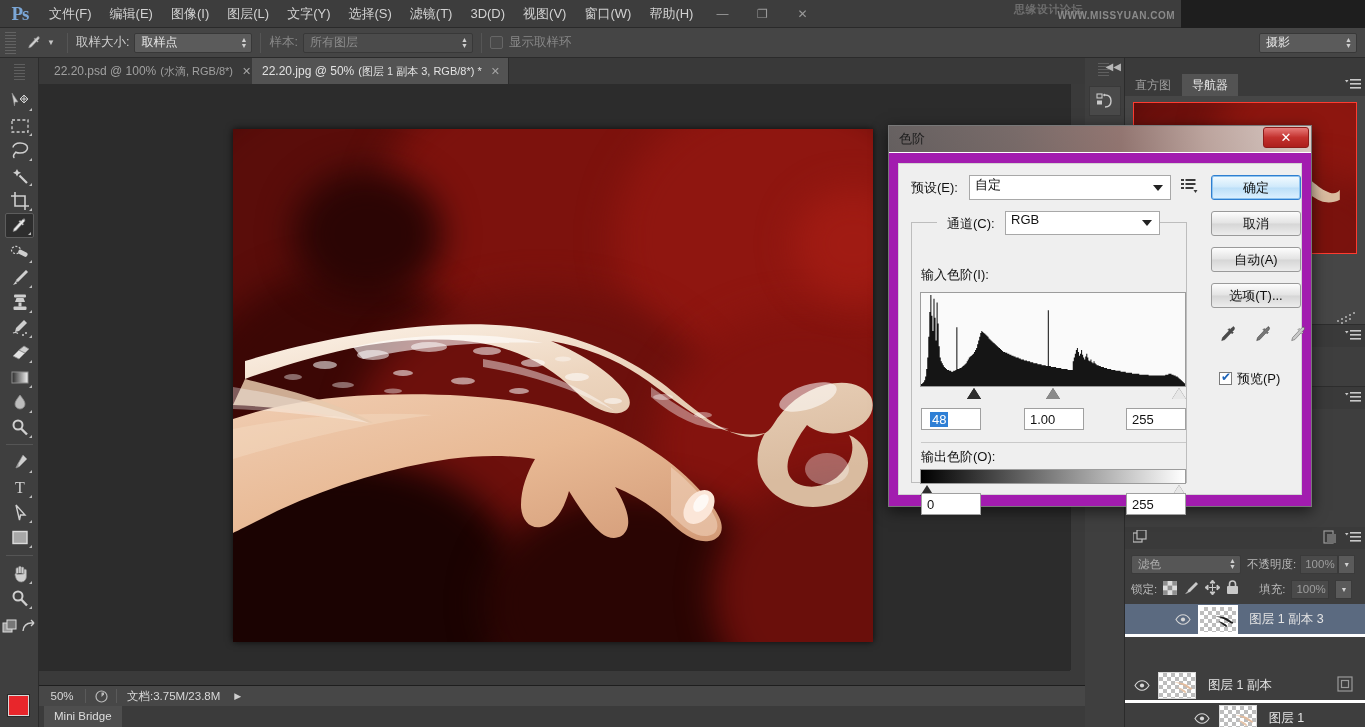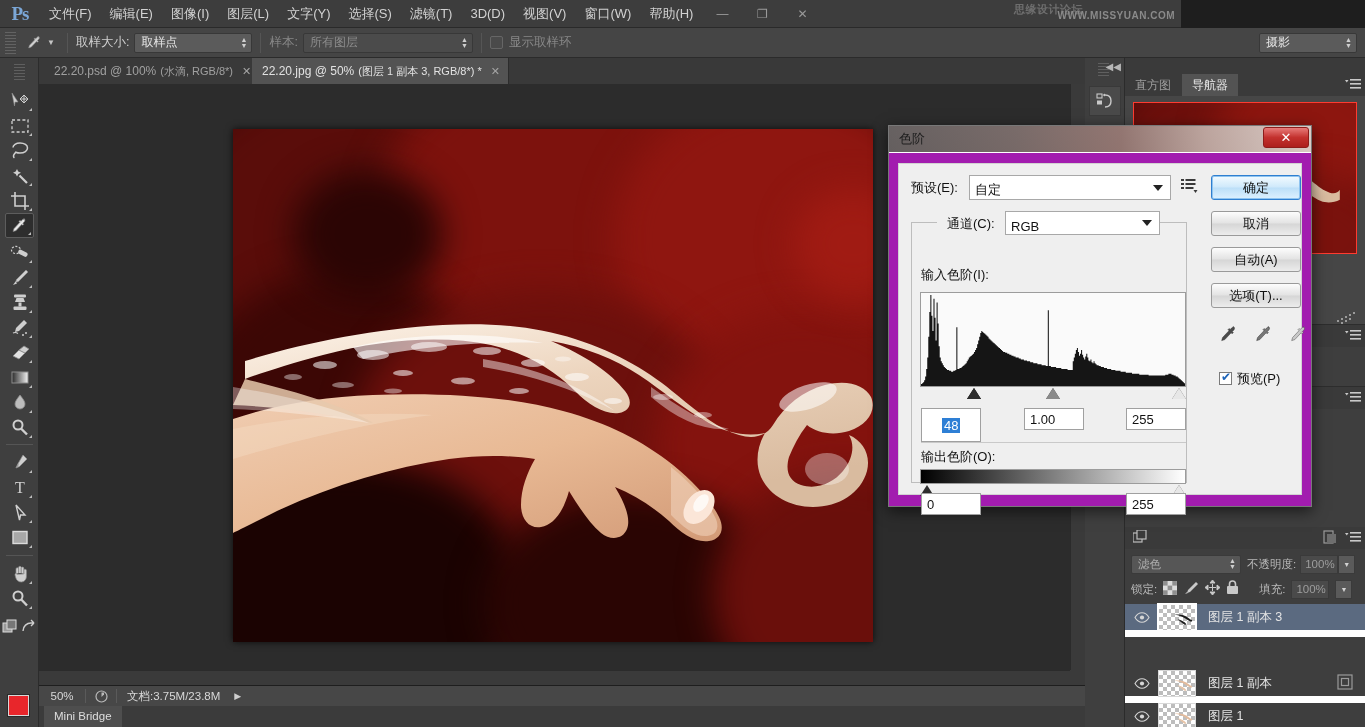--- a/index.html
+++ b/index.html
@@ -166,21 +166,21 @@
   .lp-sel .arr{ position:absolute; right:4px; top:50%;transform:translateY(-50%);
                 font-size:7px;line-height:6px;color:#cfcfcf;}
   .lp-lbl{ font-size:11.5px; color:#b8b8b8; }
   .lp-val{ height:19px; background:#4a4a4a; border:1px solid #3a3a3a; color:#9d9d9d;
            font-size:11.5px; display:flex;align-items:center; padding:0 4px;}
   .lp-drop{ width:17px;height:19px; background:#5a5a5a;border:1px solid #3a3a3a;
             display:flex;align-items:center;justify-content:center; font-size:7px;color:#d2d2d2;}
   #lp-lockbar{ position:absolute; left:0; top:28px; width:240px; height:24px;
                display:flex; align-items:center; padding:0 6px; gap:6px;}
   .layer-row{ position:absolute; left:0; width:240px; height:33px;
-              border-bottom:7px solid #ffffff; display:flex; align-items:center;}
+              border-bottom:3px solid #ffffff; display:flex; align-items:center;justify-content:center;}
   .layer-row.sel{ background:#5b6a80; }
   .lr-eye{ width:33px; display:flex;align-items:center;justify-content:center;}
   .lr-thumb{ width:38px;height:27px; border:1px solid #d8d8d8; position:relative; overflow:hidden;
              background-image:
                linear-gradient(45deg,#bdbdbd 25%,transparent 25%,transparent 75%,#bdbdbd 75%),
                linear-gradient(45deg,#bdbdbd 25%,#fff 25%,#fff 75%,#bdbdbd 75%);
              background-size:8px 8px; background-position:0 0,4px 4px; }
   .lr-thumb.selt{ outline:2px solid #ffffff; outline-offset:-1px; }
   .lr-name{ margin-left:12px; font-size:12.5px; color:#e4e4e4; }
 
@@ -213,21 +213,21 @@
              background:#a21caf; border-top:1px solid #fff;}
   #dlg-inner{ position:absolute; left:9px; top:10px; width:404px; height:332px;
               background:#efefef; border:1px solid #d2d2d2;}
   .d-label{ position:absolute; font-size:13px; color:#111; }
   .d-field{
     position:absolute; background:#fff; border:1px solid #a0a0a0;
     font-size:13px; color:#111; display:flex; align-items:center; padding:0 5px;
   }
   .d-combo{
     position:absolute; background:#fff; border:1px solid #a8a8a8;
-    font-size:13px; color:#111; display:flex; align-items:flex-end; padding:0 5px;
+    font-size:13px; color:#111; display:flex; align-items:flex-start; padding:0 5px;
   }
   .d-combo .tri{ position:absolute; right:7px; top:50%; transform:translateY(-50%);
                  width:0;height:0;border-left:5px solid transparent;border-right:5px solid transparent;
                  border-top:6px solid #222;}
   .d-btn{
     position:absolute; height:25px; border:1px solid #9a9a9a; border-radius:3px;
     background:linear-gradient(to bottom,#fdfdfd,#e3e3e3 48%,#d6d6d6 52%,#ececec);
     display:flex;align-items:center;justify-content:center;
     font-size:13px; color:#111;
   }
@@ -890,21 +890,21 @@
         <svg id="histsvg" width="264" height="93" viewBox="0 0 264 93" preserveAspectRatio="none">
             <path d="M0 93 L0.00 91.10 L1.04 91.10 L1.04 90.16 L2.08 90.16 L2.08 89.21 L3.12 89.21 L3.12 87.31 L4.16 87.31 L4.16 83.52 L5.20 83.52 L5.20 75.94 L6.24 75.94 L6.24 64.56 L7.28 64.56 L7.28 43.71 L8.31 43.71 L8.31 19.06 L9.35 19.06 L9.35 2.00 L10.39 2.00 L10.39 22.85 L11.43 22.85 L11.43 38.02 L12.47 38.02 L12.47 5.79 L13.51 5.79 L13.51 24.75 L14.55 24.75 L14.55 47.50 L15.59 47.50 L15.59 9.58 L16.63 9.58 L16.63 30.44 L17.67 30.44 L17.67 53.19 L18.71 53.19 L18.71 64.56 L19.75 64.56 L19.75 68.35 L20.79 68.35 L20.79 70.25 L21.83 70.25 L21.83 72.15 L22.87 72.15 L22.87 74.04 L23.91 74.04 L23.91 74.99 L24.94 74.99 L24.94 75.94 L25.98 75.94 L25.98 76.89 L27.02 76.89 L27.02 76.89 L28.06 76.89 L28.06 77.83 L29.10 77.83 L29.10 77.83 L30.14 77.83 L30.14 78.78 L31.18 78.78 L31.18 78.78 L32.22 78.78 L32.22 77.83 L33.26 77.83 L33.26 77.83 L34.30 77.83 L34.30 76.89 L35.34 76.89 L35.34 34.23 L36.38 34.23 L36.38 75.94 L37.42 75.94 L37.42 75.94 L38.46 75.94 L38.46 74.99 L39.50 74.99 L39.50 74.99 L40.54 74.99 L40.54 74.04 L41.57 74.04 L41.57 73.09 L42.61 73.09 L42.61 72.15 L43.65 72.15 L43.65 71.20 L44.69 71.20 L44.69 70.25 L45.73 70.25 L45.73 68.35 L46.77 68.35 L46.77 66.46 L47.81 66.46 L47.81 64.56 L48.85 64.56 L48.85 63.61 L49.89 63.61 L49.89 62.67 L50.93 62.67 L50.93 61.72 L51.97 61.72 L51.97 60.77 L53.01 60.77 L53.01 58.88 L54.05 58.88 L54.05 56.98 L55.09 56.98 L55.09 55.08 L56.13 55.08 L56.13 51.29 L57.17 51.29 L57.17 47.50 L58.20 47.50 L58.20 43.71 L59.24 43.71 L59.24 39.92 L60.28 39.92 L60.28 38.02 L61.32 38.02 L61.32 38.97 L62.36 38.97 L62.36 39.92 L63.40 39.92 L63.40 40.86 L64.44 40.86 L64.44 41.81 L65.48 41.81 L65.48 42.76 L66.52 42.76 L66.52 43.71 L67.56 43.71 L67.56 45.60 L68.60 45.60 L68.60 46.55 L69.64 46.55 L69.64 47.50 L70.68 47.50 L70.68 48.45 L71.72 48.45 L71.72 49.40 L72.76 49.40 L72.76 50.34 L73.80 50.34 L73.80 51.29 L74.83 51.29 L74.83 52.24 L75.87 52.24 L75.87 53.19 L76.91 53.19 L76.91 54.14 L77.95 54.14 L77.95 55.08 L78.99 55.08 L78.99 56.03 L80.03 56.03 L80.03 56.98 L81.07 56.98 L81.07 57.93 L82.11 57.93 L82.11 58.88 L83.15 58.88 L83.15 58.88 L84.19 58.88 L84.19 59.82 L85.23 59.82 L85.23 59.82 L86.27 59.82 L86.27 60.77 L87.31 60.77 L87.31 60.77 L88.35 60.77 L88.35 61.72 L89.39 61.72 L89.39 61.72 L90.43 61.72 L90.43 62.67 L91.46 62.67 L91.46 62.67 L92.50 62.67 L92.50 63.61 L93.54 63.61 L93.54 63.61 L94.58 63.61 L94.58 64.56 L95.62 64.56 L95.62 64.56 L96.66 64.56 L96.66 64.56 L97.70 64.56 L97.70 65.51 L98.74 65.51 L98.74 65.51 L99.78 65.51 L99.78 66.46 L100.82 66.46 L100.82 66.46 L101.86 66.46 L101.86 66.46 L102.90 66.46 L102.90 67.41 L103.94 67.41 L103.94 67.41 L104.98 67.41 L104.98 67.41 L106.02 67.41 L106.02 68.35 L107.06 68.35 L107.06 68.35 L108.09 68.35 L108.09 68.35 L109.13 68.35 L109.13 69.30 L110.17 69.30 L110.17 69.30 L111.21 69.30 L111.21 69.30 L112.25 69.30 L112.25 70.25 L113.29 70.25 L113.29 70.25 L114.33 70.25 L114.33 70.25 L115.37 70.25 L115.37 70.25 L116.41 70.25 L116.41 71.20 L117.45 71.20 L117.45 71.20 L118.49 71.20 L118.49 71.20 L119.53 71.20 L119.53 71.20 L120.57 71.20 L120.57 72.15 L121.61 72.15 L121.61 72.15 L122.65 72.15 L122.65 72.15 L123.69 72.15 L123.69 72.15 L124.72 72.15 L124.72 73.09 L125.76 73.09 L125.76 73.09 L126.80 73.09 L126.80 17.17 L127.84 17.17 L127.84 73.09 L128.88 73.09 L128.88 73.09 L129.92 73.09 L129.92 74.04 L130.96 74.04 L130.96 74.04 L132.00 74.04 L132.00 74.04 L133.04 74.04 L133.04 74.04 L134.08 74.04 L134.08 74.04 L135.12 74.04 L135.12 74.99 L136.16 74.99 L136.16 74.99 L137.20 74.99 L137.20 74.99 L138.24 74.99 L138.24 74.99 L139.28 74.99 L139.28 74.99 L140.31 74.99 L140.31 75.94 L141.35 75.94 L141.35 75.94 L142.39 75.94 L142.39 75.94 L143.43 75.94 L143.43 75.94 L144.47 75.94 L144.47 75.94 L145.51 75.94 L145.51 75.94 L146.55 75.94 L146.55 76.89 L147.59 76.89 L147.59 76.89 L148.63 76.89 L148.63 76.89 L149.67 76.89 L149.67 76.89 L150.71 76.89 L150.71 76.89 L151.75 76.89 L151.75 68.35 L152.79 68.35 L152.79 64.56 L153.83 64.56 L153.83 60.77 L154.87 60.77 L154.87 56.98 L155.91 56.98 L155.91 55.08 L156.94 55.08 L156.94 58.88 L157.98 58.88 L157.98 62.67 L159.02 62.67 L159.02 60.77 L160.06 60.77 L160.06 56.98 L161.10 56.98 L161.10 61.72 L162.14 61.72 L162.14 64.56 L163.18 64.56 L163.18 66.46 L164.22 66.46 L164.22 63.61 L165.26 63.61 L165.26 60.77 L166.30 60.77 L166.30 64.56 L167.34 64.56 L167.34 67.41 L168.38 67.41 L168.38 68.35 L169.42 68.35 L169.42 66.46 L170.46 66.46 L170.46 69.30 L171.50 69.30 L171.50 70.25 L172.54 70.25 L172.54 68.35 L173.57 68.35 L173.57 70.25 L174.61 70.25 L174.61 71.20 L175.65 71.20 L175.65 72.15 L176.69 72.15 L176.69 72.15 L177.73 72.15 L177.73 73.09 L178.77 73.09 L178.77 73.09 L179.81 73.09 L179.81 74.04 L180.85 74.04 L180.85 74.04 L181.89 74.04 L181.89 74.04 L182.93 74.04 L182.93 74.99 L183.97 74.99 L183.97 74.99 L185.01 74.99 L185.01 74.99 L186.05 74.99 L186.05 75.94 L187.09 75.94 L187.09 75.94 L188.13 75.94 L188.13 75.94 L189.17 75.94 L189.17 75.94 L190.20 75.94 L190.20 76.89 L191.24 76.89 L191.24 76.89 L192.28 76.89 L192.28 76.89 L193.32 76.89 L193.32 76.89 L194.36 76.89 L194.36 77.83 L195.40 77.83 L195.40 77.83 L196.44 77.83 L196.44 77.83 L197.48 77.83 L197.48 77.83 L198.52 77.83 L198.52 77.83 L199.56 77.83 L199.56 78.78 L200.60 78.78 L200.60 78.78 L201.64 78.78 L201.64 78.78 L202.68 78.78 L202.68 78.78 L203.72 78.78 L203.72 78.78 L204.76 78.78 L204.76 79.73 L205.80 79.73 L205.80 79.73 L206.83 79.73 L206.83 79.73 L207.87 79.73 L207.87 79.73 L208.91 79.73 L208.91 79.73 L209.95 79.73 L209.95 79.73 L210.99 79.73 L210.99 80.68 L212.03 80.68 L212.03 80.68 L213.07 80.68 L213.07 80.68 L214.11 80.68 L214.11 80.68 L215.15 80.68 L215.15 80.68 L216.19 80.68 L216.19 80.68 L217.23 80.68 L217.23 80.68 L218.27 80.68 L218.27 81.63 L219.31 81.63 L219.31 81.63 L220.35 81.63 L220.35 81.63 L221.39 81.63 L221.39 81.63 L222.43 81.63 L222.43 81.63 L223.46 81.63 L223.46 81.63 L224.50 81.63 L224.50 81.63 L225.54 81.63 L225.54 81.63 L226.58 81.63 L226.58 81.63 L227.62 81.63 L227.62 82.57 L228.66 82.57 L228.66 82.57 L229.70 82.57 L229.70 82.57 L230.74 82.57 L230.74 82.57 L231.78 82.57 L231.78 82.57 L232.82 82.57 L232.82 82.57 L233.86 82.57 L233.86 82.57 L234.90 82.57 L234.90 82.57 L235.94 82.57 L235.94 82.57 L236.98 82.57 L236.98 82.57 L238.02 82.57 L238.02 82.57 L239.06 82.57 L239.06 82.57 L240.09 82.57 L240.09 82.57 L241.13 82.57 L241.13 82.57 L242.17 82.57 L242.17 82.57 L243.21 82.57 L243.21 82.57 L244.25 82.57 L244.25 81.63 L245.29 81.63 L245.29 81.63 L246.33 81.63 L246.33 81.63 L247.37 81.63 L247.37 80.68 L248.41 80.68 L248.41 80.68 L249.45 80.68 L249.45 80.68 L250.49 80.68 L250.49 81.63 L251.53 81.63 L251.53 81.63 L252.57 81.63 L252.57 82.57 L253.61 82.57 L253.61 82.57 L254.65 82.57 L254.65 83.52 L255.69 83.52 L255.69 83.52 L256.72 83.52 L256.72 84.47 L257.76 84.47 L257.76 85.42 L258.80 85.42 L258.80 86.36 L259.84 86.36 L259.84 87.31 L260.88 87.31 L260.88 88.26 L261.92 88.26 L261.92 89.21 L262.96 89.21 L262.96 90.16 L264.00 90.16 L264 93 Z" fill="#151515"></path>
           </svg>
       </div>
       <div id="sliderstrip">
         <div class="slider-h" id="sl-shadow" style="left: 47.4353px; top: 0px; border-bottom: 11px solid rgb(45, 45, 45); filter: drop-shadow(rgb(0, 0, 0) 0px 0px 0.5px);"></div>
         <div class="slider-h" id="sl-gamma" style="left: 126.494px; top: 0px; border-bottom: 11px solid rgb(138, 138, 138); filter: drop-shadow(rgb(68, 68, 68) 0px 0px 0.5px);"></div>
         <div class="slider-h" id="sl-highlight" style="left: 252px; top: 0px; border-bottom: 11px solid rgb(231, 231, 231); filter: drop-shadow(rgb(85, 85, 85) 0px 0px 0.5px);"></div>
       </div>
 
-      <div class="d-field" style="left:22px;top:244px;width:60px;height:22px;padding:16px">
+      <div class="d-field" style="left:22px;top:244px;width:60px;height:22px;padding:4px">
         <span style="background:#2e7fd5;color:#fff;padding:0 2px;margin-left:4px">48</span>
       </div>
       <div class="d-field" style="left:125px;top:244px;width:60px;height:22px">
         <span>1.00</span>
       </div>
       <div class="d-field" style="left:227px;top:244px;width:60px;height:22px">
         <span>255</span>
       </div>
 
       <div style="position:absolute;left:22px;top:278px;width:265px;height:1px;background:#c9c9c9"></div>

